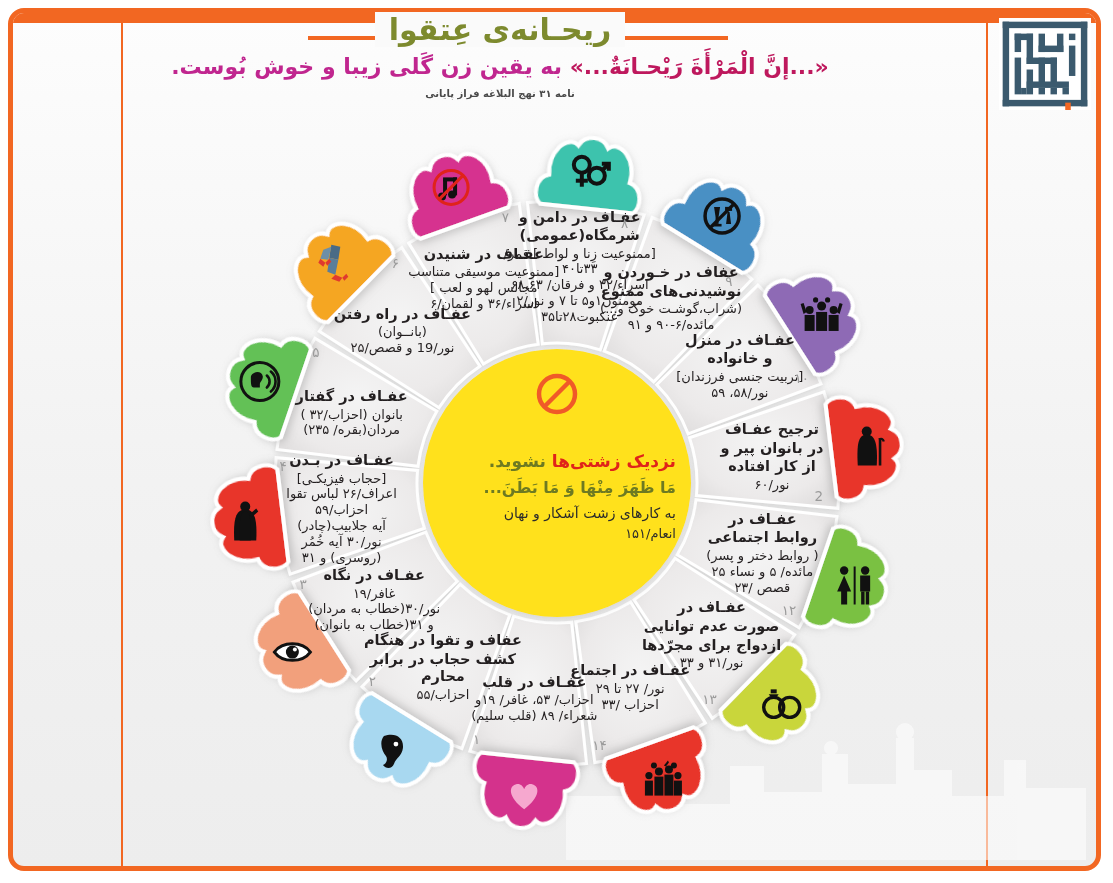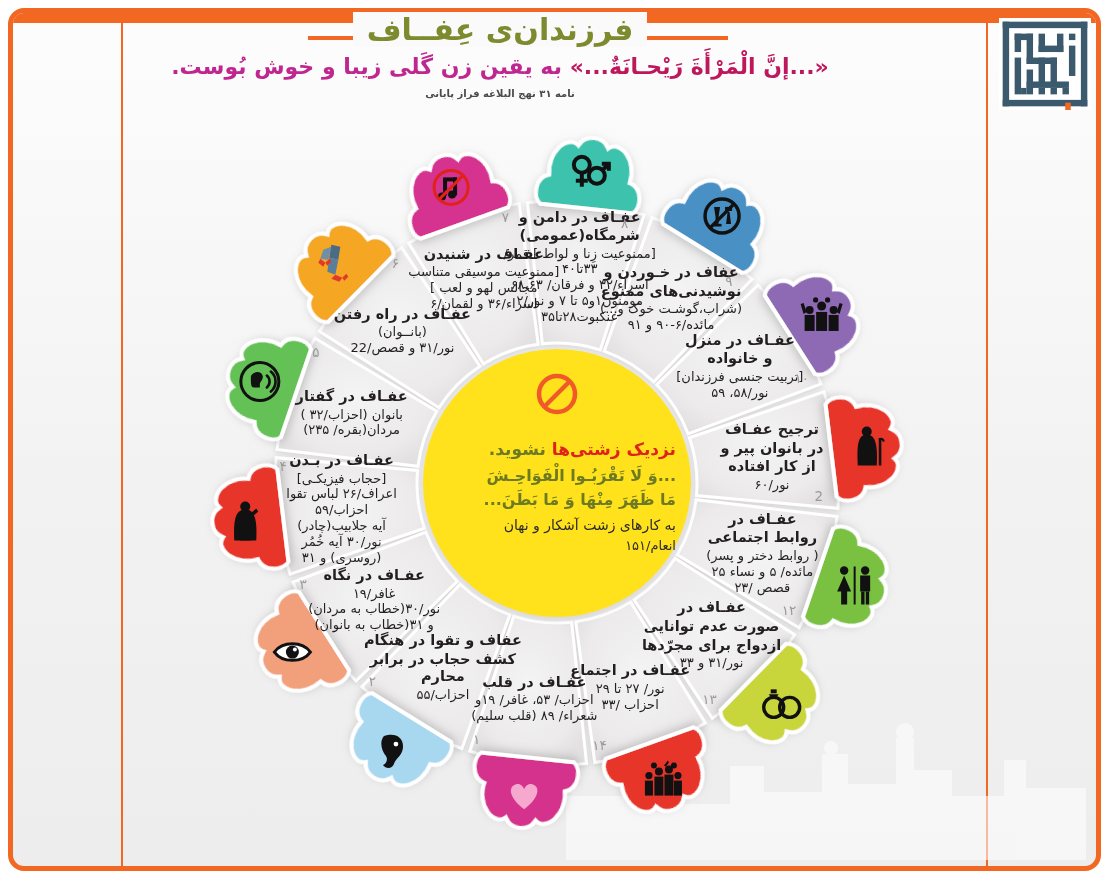--- a/index.html
+++ b/index.html
@@ -108,21 +108,21 @@
       <rect x="458" y="88" width="62" height="72"></rect>
       <circle cx="339" cy="32" r="9"></circle>
       <circle cx="265" cy="48" r="7"></circle>
       <rect x="120" y="140" width="300" height="20"></rect>
     </g>
   </svg>
 </div>
 
 <div id="header">
   <div id="title-rule"></div>
-  <div id="main-title"><span class="ttl">فرزندان‌ی عِفــاف</span></div>
+  <div id="main-title"><span class="ttl">ریحـانه‌ی عِتقوا</span></div>
   <div id="subtitle">
     <span class="ar">«...إنَّ الْمَرْأَةَ رَيْحـانَةٌ...»</span>
     <span>به یقین زن گَلی زیبا و خوش بُوست.</span>
   </div>
   <div id="source">نامه ۳۱ نهج البلاغه فراز پایانی</div>
 </div>
 
 <svg id="logo" viewBox="0 0 100 100">
   <rect x="0" y="0" width="100" height="100" fill="#ffffff"></rect>
   <g fill="#3b5a6e">
@@ -443,21 +443,20 @@
     <circle cx="24" cy="24" r="18" fill="none" stroke="#f05a28" stroke-width="4.5"></circle>
     <line x1="11.5" y1="36.5" x2="36.5" y2="11.5" stroke="#f05a28" stroke-width="4.5"></line>
   </svg>
 
   <div id="center-text">
     <div id="center-box">
       <div class="l1">
         <span class="red">نزدیک زشتی‌ها</span>
         <span>نشوید.</span>
       </div>
-      <div class="ar">...وَ لَا تَقْرَبُـوا الْفَوَاحِـشَ</div>
       <div class="ar">مَا ظَهَرَ مِنْهَا وَ مَا بَطَنَ...</div>
       <div class="fa">به کارهای زشت آشکار و نهان</div>
       <div class="ref">انعام/۱۵۱</div>
     </div>
   </div>
 
   <div id="labels">
       <div class="seg-label" style="width: 186px; left: 289.317px; top: 565.811px;">
         <b>عفـاف در قلب</b>
         <i>احزاب/ ۵۳، غافر/ ۱۹و</i>
@@ -489,21 +488,21 @@
       <div class="seg-num" style="left: 127.405px; top: 350.273px;">۴</div>
       <div class="seg-label" style="width: 186px; left: 106.647px; top: 279.864px;">
         <b>عفـاف در گفتار</b>
         <i>بانوان (احزاب/۳۲ )</i>
         <i>مردان(بقره/ ۲۳۵)</i>
       </div>
       <div class="seg-num" style="left: 160.295px; top: 235.627px;">۵</div>
       <div class="seg-label" style="width: 186px; left: 157.414px; top: 197.71px;">
         <b>عفـاف در راه رفتن</b>
         <i>(بانــوان)</i>
-        <i>نور/۳۱ و قصص/22</i>
+        <i>نور/19 و قصص/۲۵</i>
       </div>
       <div class="seg-num" style="left: 239.671px; top: 146.604px;">۶</div>
       <div class="seg-label" style="width: 186px; left: 238.799px; top: 137.719px;">
         <b>عفـاف در شنیدن</b>
         <i>[ممنوعیت موسیقی متناسب</i>
         <i>مجالس لهو و لعب ]</i>
         <i>اسراء/۳۶ و لقمان/۶</i>
       </div>
       <div class="seg-num" style="left: 349.812px; top: 100.837px;">۷</div>
       <div class="seg-label" style="width: 186px; left: 334.683px; top: 101.189px;">

